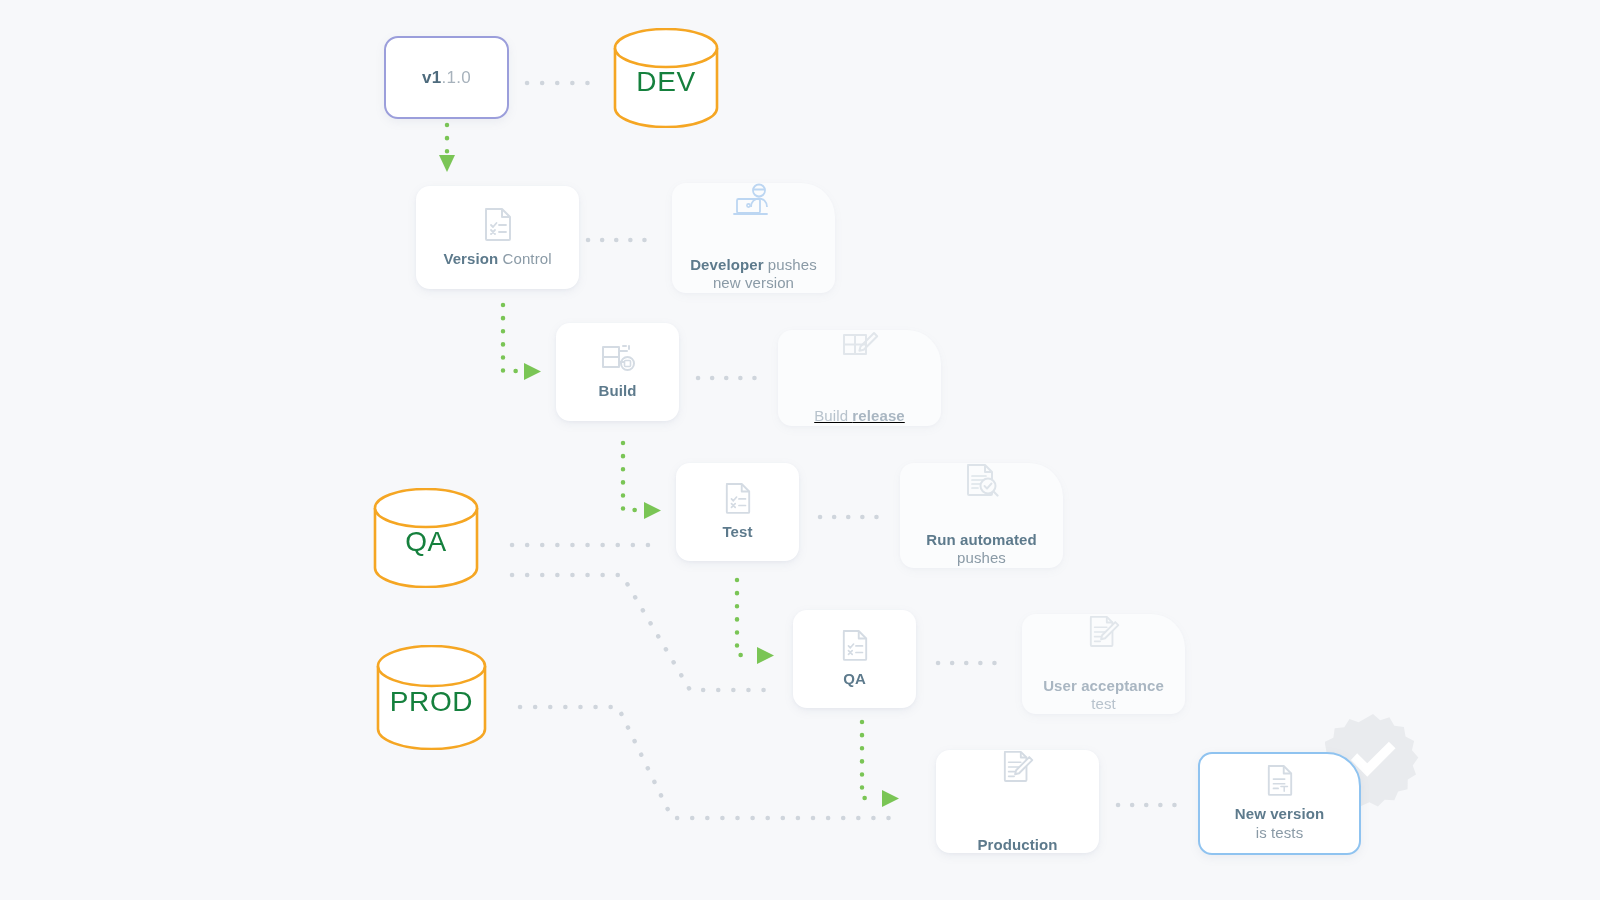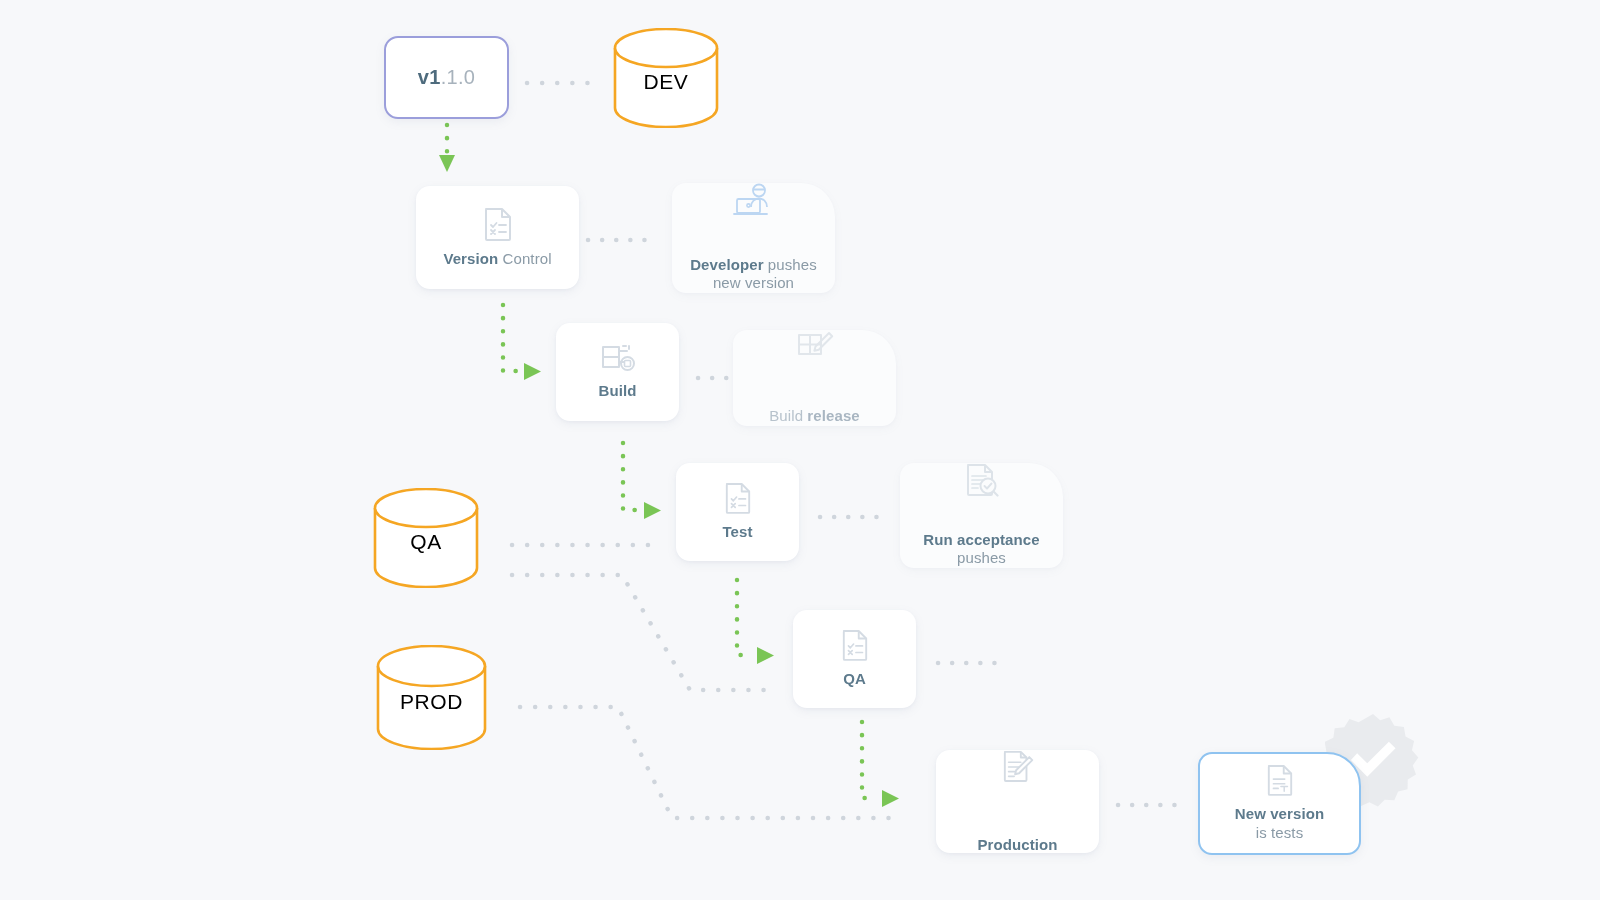--- a/index.html
+++ b/index.html
@@ -62,38 +62,38 @@
     text-align: center;
     line-height: 1.25;
     letter-spacing: 0.1px;
   }
   .card-label .b { font-weight: 700; color: #5d7a8c; }
   .card-label .n { font-weight: 400; color: #8a9aa6; }
   .card-label.faded .b { color: #a9b6c2; }
   .card-label.faded .n { color: #b7c2cc; }
 
   .version-label {
-    font-size: 20px;
+    font-size: 17px;
     letter-spacing: 0.3px;
   }
   .version-label .b { font-weight: 700; color: #4e6b7d; }
   .version-label .n { font-weight: 400; color: #a7b2bc; }
 
   
   .cyl {
     position: absolute;
     display: flex;
     align-items: center;
     justify-content: center;
   }
   .cyl svg { position: absolute; left: 0; top: 0; }
   .cyl-label {
     position: relative;
-    font-size: 21px;
-    color: #000000;
+    font-size: 28px;
+    color: #15803d;
     font-weight: 400;
     letter-spacing: 0.6px;
     margin-top: 8px;
   }
 
   
   .badge {
     position: absolute;
     line-height: 0;
   }
@@ -227,21 +227,21 @@
         <path d="M23 3 h6 v5" fill="none" stroke="#d4dbe3" stroke-width="2" stroke-linecap="round" stroke-dasharray="3 3"></path>
         <circle cx="27.5" cy="20.5" r="6.5" fill="none" stroke="#d4dbe3" stroke-width="2"></circle>
         <rect x="24.5" y="17.5" width="6" height="6" rx="1" fill="none" stroke="#d4dbe3" stroke-width="1.6"></rect>
       </svg>
     </span>
     <div class="card-label">
       <span class="b">Build</span>
     </div>
   </div>
 
-  <div class="card ghost" style="left:733px; top:330px; width:163px; height:96px; border-top-right-radius:34px;">
+  <div class="card ghost" style="left:778px; top:330px; width:163px; height:96px; border-top-right-radius:34px;text-decoration:underline;">
     <span class="card-icon">
       <svg width="38" height="30" viewBox="0 0 38 30" xmlns="http://www.w3.org/2000/svg">
         <path d="M3 5 h22 v19 H3 z" fill="none" stroke="#e1e6eb" stroke-width="2" stroke-linejoin="round"></path>
         <path d="M3 14.5 h22 M14 5 v19" stroke="#e1e6eb" stroke-width="2"></path>
         <path d="M33 3 l3.2 3.2 -13.5 13.5 -4.3 1.1 1.1 -4.3 z" fill="none" stroke="#e1e6eb" stroke-width="2" stroke-linejoin="round"></path>
       </svg>
     </span>
     <div class="card-label faded">
       <span class="n">Build </span><span class="b">release</span>
     </div>
@@ -268,41 +268,55 @@
       <svg width="34" height="34" viewBox="0 0 34 34" xmlns="http://www.w3.org/2000/svg">
         <path d="M3 2 h17 l7 7 v22 a1 1 0 0 1 -1 1 H4 a1 1 0 0 1 -1 -1 V3 a1 1 0 0 1 1 -1 z" fill="none" stroke="#dde3e9" stroke-width="2" stroke-linejoin="round"></path>
         <path d="M20 2 v7 h7" fill="none" stroke="#dde3e9" stroke-width="2" stroke-linejoin="round"></path>
         <path d="M7 13 h14 M7 17 h14 M7 21 h8 M7 25 h6" stroke="#dde3e9" stroke-width="1.7" stroke-linecap="round"></path>
         <circle cx="23" cy="23" r="7.5" fill="#fbfcfd" stroke="#dde3e9" stroke-width="2"></circle>
         <path d="M19.5 23 l2.5 2.5 4.5 -5" fill="none" stroke="#dde3e9" stroke-width="1.9" stroke-linecap="round" stroke-linejoin="round"></path>
         <path d="M28.5 28.5 l4 4" stroke="#dde3e9" stroke-width="2.2" stroke-linecap="round"></path>
       </svg>
     </span>
     <div class="card-label">
-      <span class="b">Run acceptance</span><br>
+      <span class="b">Run automated</span><br>
       <span class="n">pushes</span>
     </div>
   </div>
 
   <div class="card" style="left:793px; top:610px; width:123px; height:98px;">
     <span class="card-icon">
       <svg width="28" height="32" viewBox="0 0 30 34" xmlns="http://www.w3.org/2000/svg">
         <path d="M3 2 h16 l8 8 v22 a1 1 0 0 1 -1 1 H4 a1 1 0 0 1 -1 -1 V3 a1 1 0 0 1 1 -1 z" fill="none" stroke="#d4dbe3" stroke-width="2" stroke-linejoin="round"></path>
         <path d="M19 2 v8 h8" fill="none" stroke="#d4dbe3" stroke-width="2" stroke-linejoin="round"></path>
         <path d="M8 18 l2 2 3.5 -4" fill="none" stroke="#d4dbe3" stroke-width="1.8" stroke-linecap="round" stroke-linejoin="round"></path>
         <line x1="16" y1="18" x2="23" y2="18" stroke="#d4dbe3" stroke-width="1.8" stroke-linecap="round"></line>
         <path d="M8 23 l4 4 M12 23 l-4 4" fill="none" stroke="#d4dbe3" stroke-width="1.8" stroke-linecap="round"></path>
         <line x1="16" y1="25" x2="23" y2="25" stroke="#d4dbe3" stroke-width="1.8" stroke-linecap="round"></line>
       </svg>
     </span>
     <div class="card-label">
       <span class="b">QA</span>
     </div>
   </div>
 
+  <div class="card ghost" style="left:1022px; top:614px; width:163px; height:100px; border-top-right-radius:34px;">
+    <span class="card-icon">
+      <svg width="32" height="34" viewBox="0 0 34 36" xmlns="http://www.w3.org/2000/svg">
+        <path d="M3 3 h17 l6 6 v24 a1 1 0 0 1 -1 1 H4 a1 1 0 0 1 -1 -1 V4 a1 1 0 0 1 1 -1 z" fill="none" stroke="#e1e6eb" stroke-width="2" stroke-linejoin="round"></path>
+        <path d="M20 3 v6 h6" fill="none" stroke="#e1e6eb" stroke-width="2" stroke-linejoin="round"></path>
+        <path d="M7 14 h13 M7 19 h11 M7 24 h8 M7 29 h6" stroke="#e1e6eb" stroke-width="1.7" stroke-linecap="round"></path>
+        <path d="M29 8.5 l3.2 3.2 -14 14 -4.3 1.1 1.1 -4.3 z" fill="#fbfcfd" stroke="#e1e6eb" stroke-width="2" stroke-linejoin="round"></path>
+      </svg>
+    </span>
+    <div class="card-label faded">
+      <span class="b">User acceptance</span><br>
+      <span class="n">test</span>
+    </div>
+  </div>
 
   <div class="card" style="left:936px; top:750px; width:163px; height:103px;gap:44px;">
     <span class="card-icon">
       <svg width="32" height="34" viewBox="0 0 34 36" xmlns="http://www.w3.org/2000/svg">
         <path d="M3 3 h17 l6 6 v24 a1 1 0 0 1 -1 1 H4 a1 1 0 0 1 -1 -1 V4 a1 1 0 0 1 1 -1 z" fill="none" stroke="#d4dbe3" stroke-width="2" stroke-linejoin="round"></path>
         <path d="M20 3 v6 h6" fill="none" stroke="#d4dbe3" stroke-width="2" stroke-linejoin="round"></path>
         <path d="M7 14 h13 M7 19 h11 M7 24 h8 M7 29 h6" stroke="#d4dbe3" stroke-width="1.7" stroke-linecap="round"></path>
         <path d="M29 8.5 l3.2 3.2 -14 14 -4.3 1.1 1.1 -4.3 z" fill="#ffffff" stroke="#d4dbe3" stroke-width="2" stroke-linejoin="round"></path>
       </svg>
     </span>

